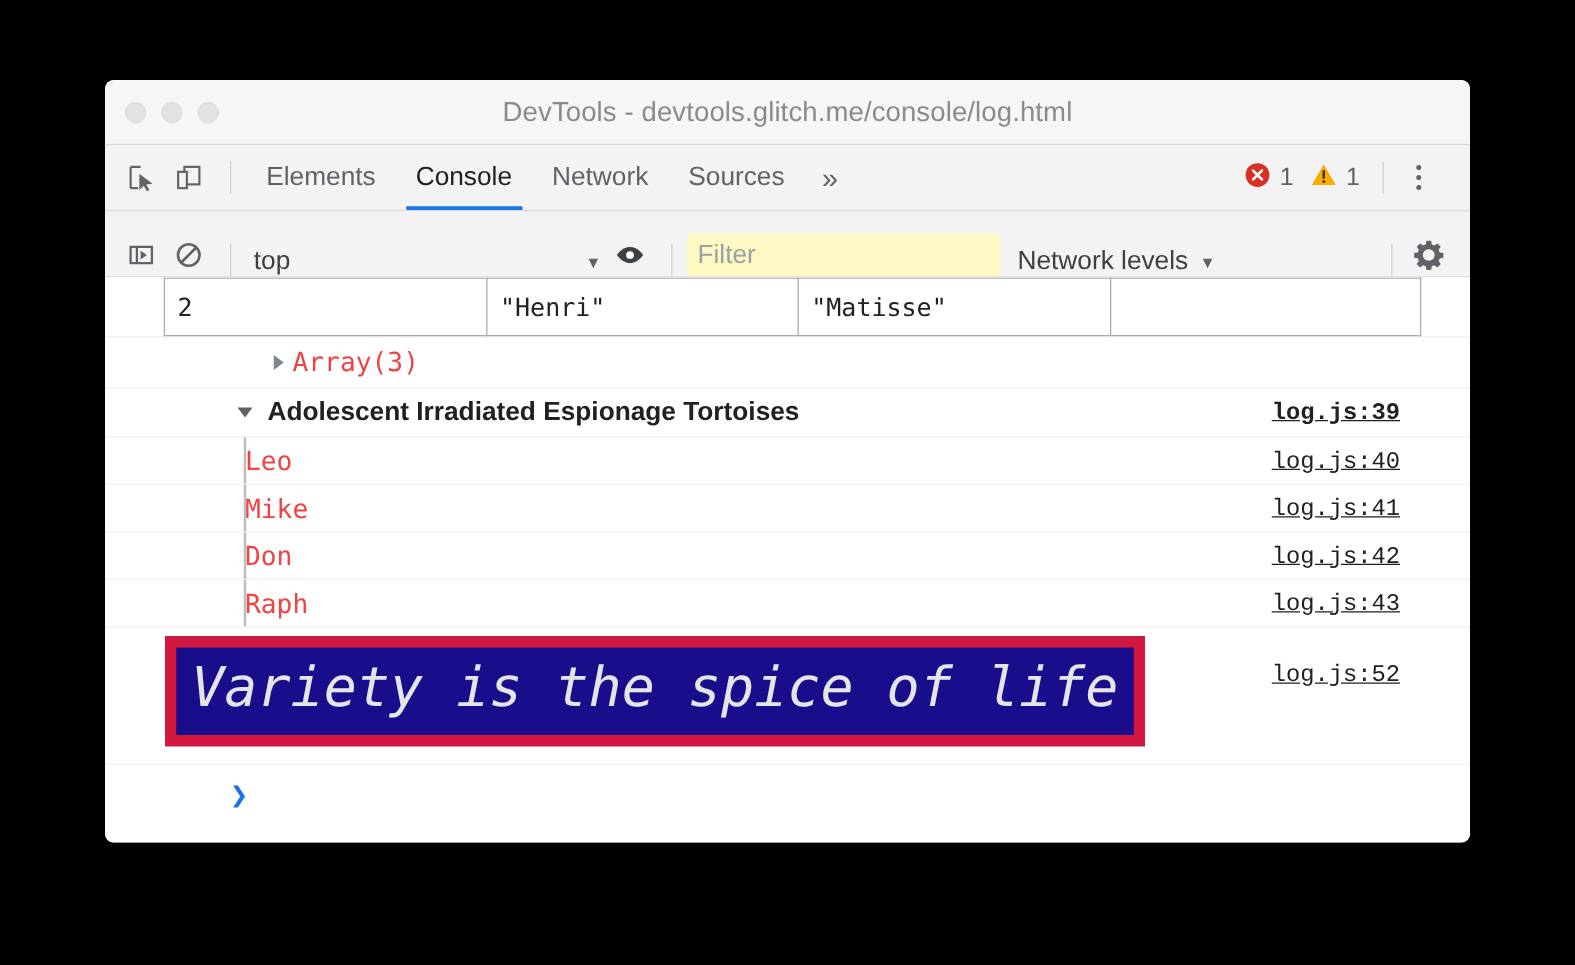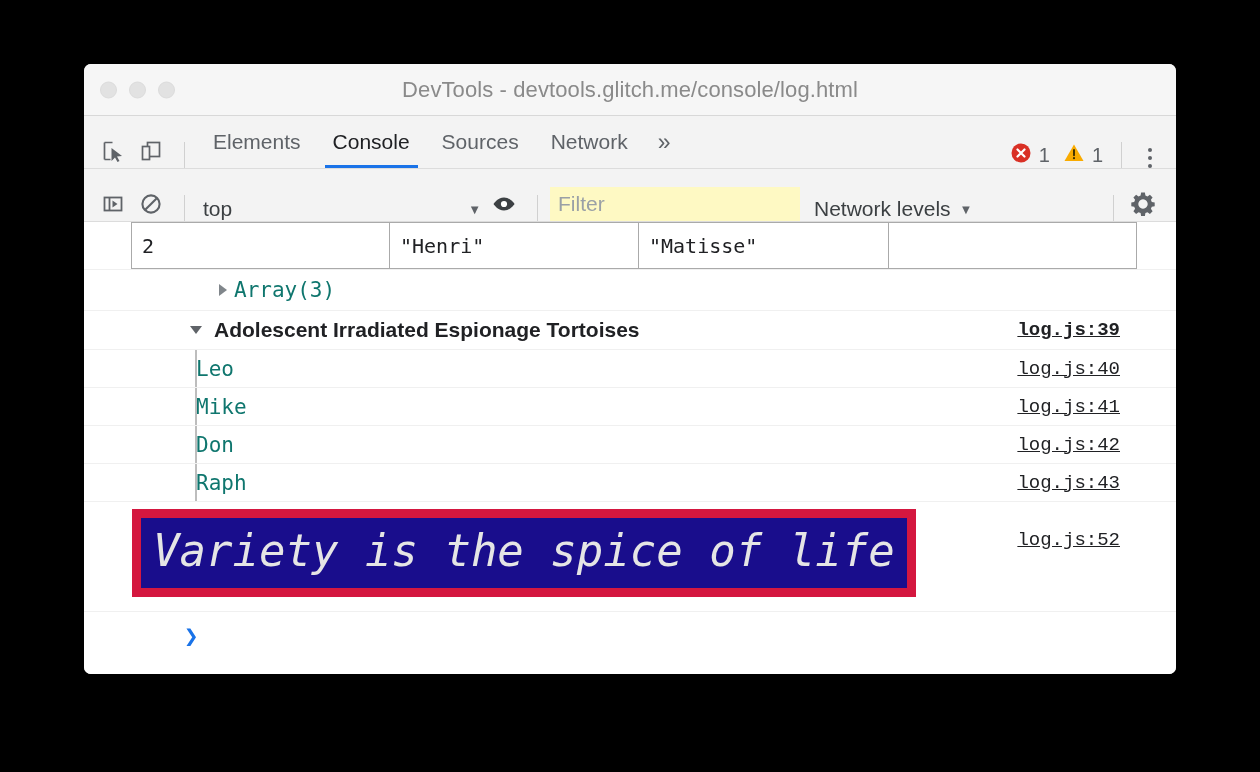--- a/index.html
+++ b/index.html
@@ -57,22 +57,22 @@
   }
 
   
   .tabbar {
     position: relative;
     height: 53px;
     flex: 0 0 53px;
     background: #f3f3f3;
     border-bottom: 1px solid #dcdcdc;
     display: flex;
-    align-items: flex-end;
-    padding: 0 14px 0 12px;
+    align-items: center;
+    padding: 0 29px 0 12px;
   }
   .tb-icon {
     width: 34px; height: 34px;
     display: flex; align-items: center; justify-content: center;
     margin-right: 4px;
   }
   .vsep {
     width: 1px; height: 26px;
     background: #d0d0d0;
     margin: 0 12px;
@@ -192,21 +192,21 @@
     font-size: 19px;
     color: #202124;
     text-decoration: underline;
     white-space: nowrap;
   }
   .row .srclink.bold { font-weight: bold; }
 
   .mono {
     font-family: "DejaVu Sans Mono", monospace;
     font-size: 21px;
-    color: #0f766e;
+    color: #ef4444;
   }
 
   .row-array { height: 41px; padding-left: 131px; }
   .row-array .tri {
     position: absolute;
     left: 135px; top: 50%;
     transform: translateY(-50%);
     width: 0; height: 0;
     border-left: 8px solid #80868b;
     border-top: 6px solid transparent;
@@ -302,22 +302,22 @@
       <svg width="24" height="24" viewBox="0 0 24 24">
         <rect x="8.5" y="3.5" width="12" height="14" stroke="#5f6368" stroke-width="1.7" fill="none"></rect>
         <rect x="3.5" y="7.5" width="7" height="13" stroke="#5f6368" stroke-width="1.7" fill="#f3f3f3"></rect>
       </svg>
     </span>
     <span class="vsep"></span>
 
     <div class="tabs">
       <div class="tab">Elements</div>
       <div class="tab active">Console</div>
+      <div class="tab">Network</div>
       <div class="tab">Sources</div>
-      <div class="tab">Network</div>
       <div class="tab more">»</div>
     </div>
 
     <div class="spacer"></div>
 
     <div class="counts">
       <span>
         <svg width="22" height="22" viewBox="0 0 22 22">
           <circle cx="11" cy="11" r="9.5" fill="#d93025"></circle>
           <path d="M7.5 7.5 L14.5 14.5 M14.5 7.5 L7.5 14.5" stroke="#ffffff" stroke-width="2.2" stroke-linecap="round"></path>

